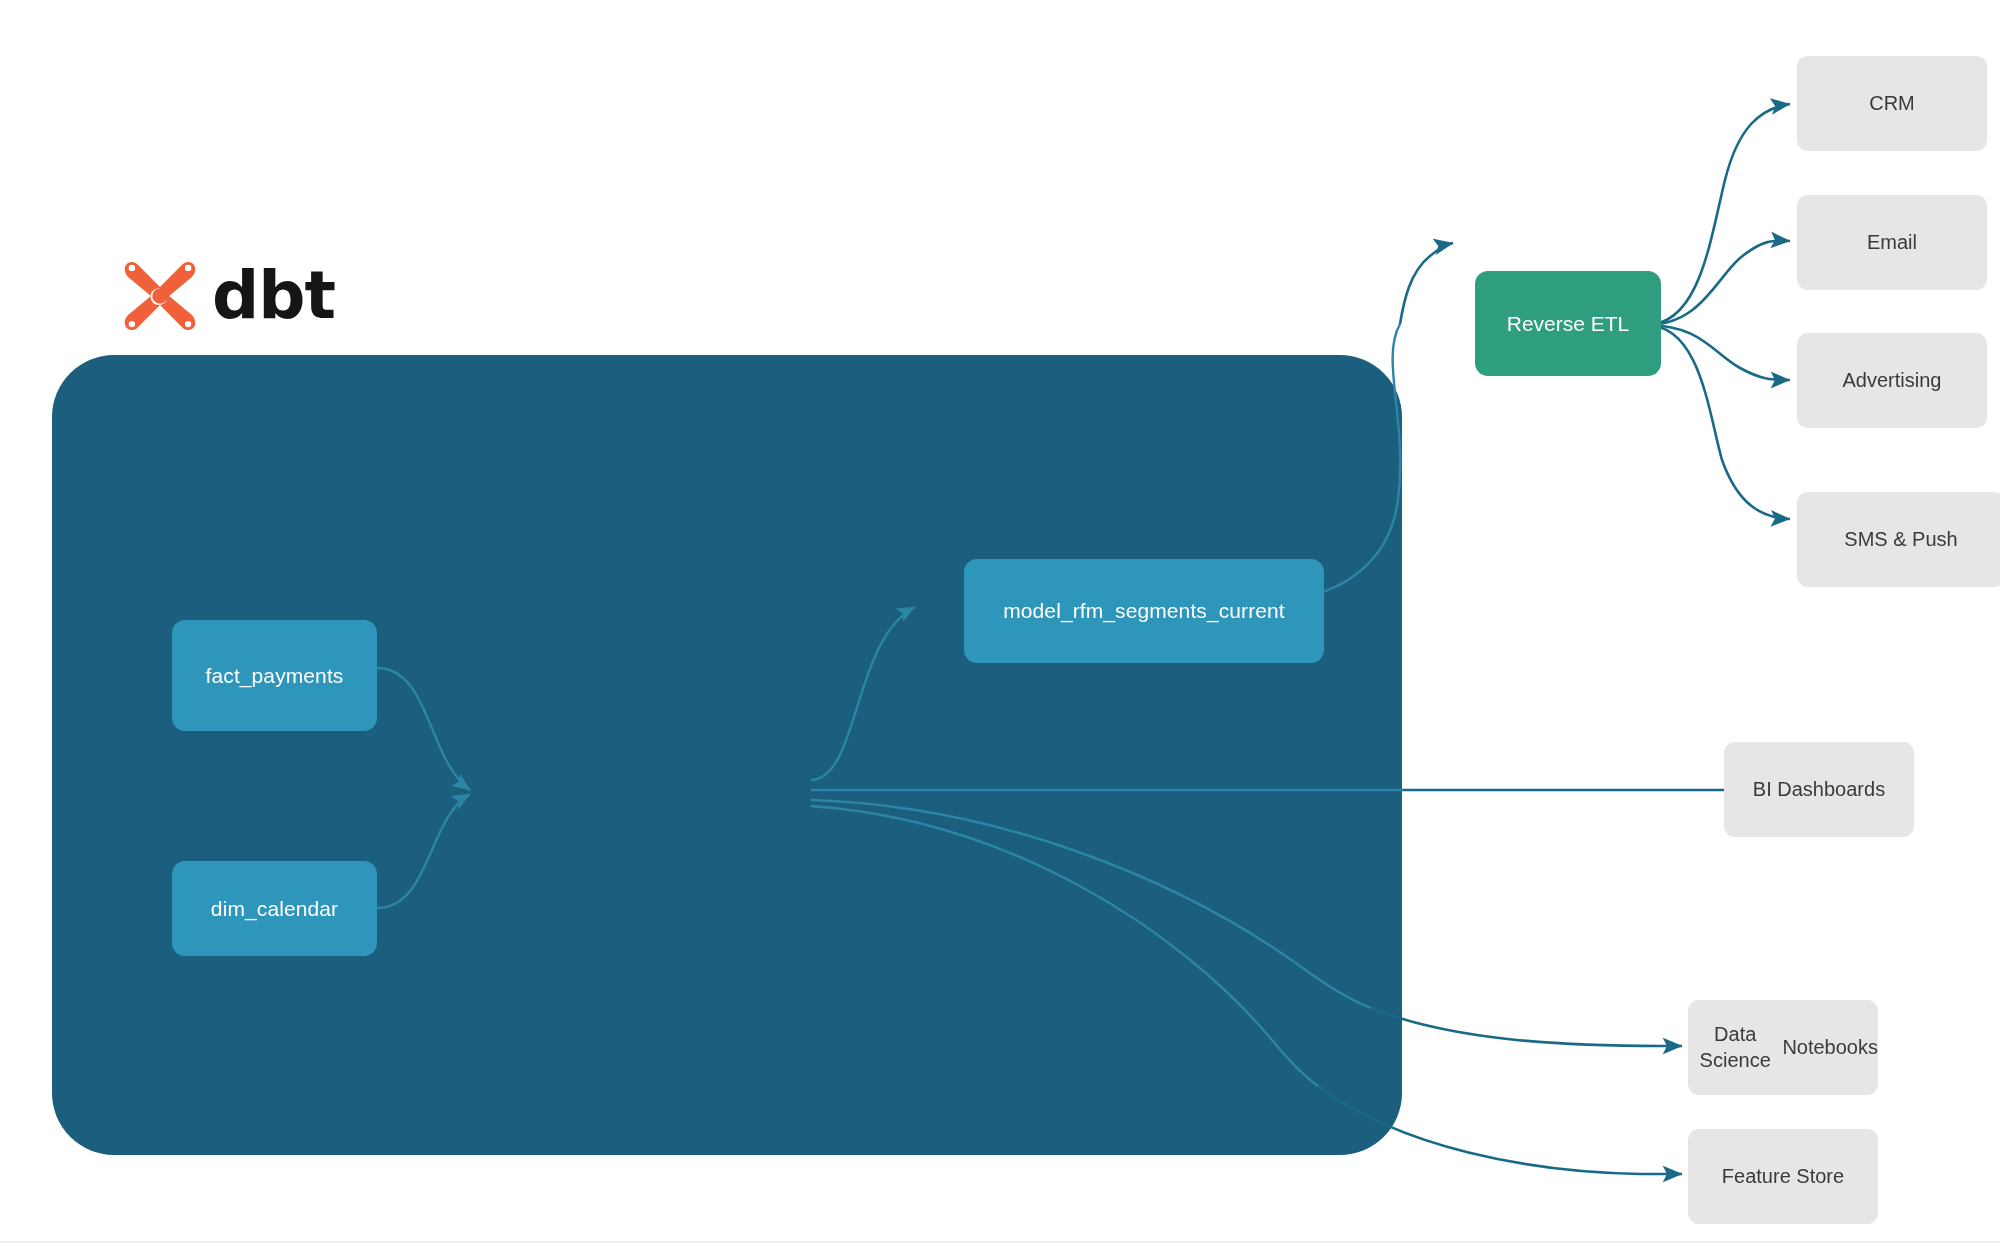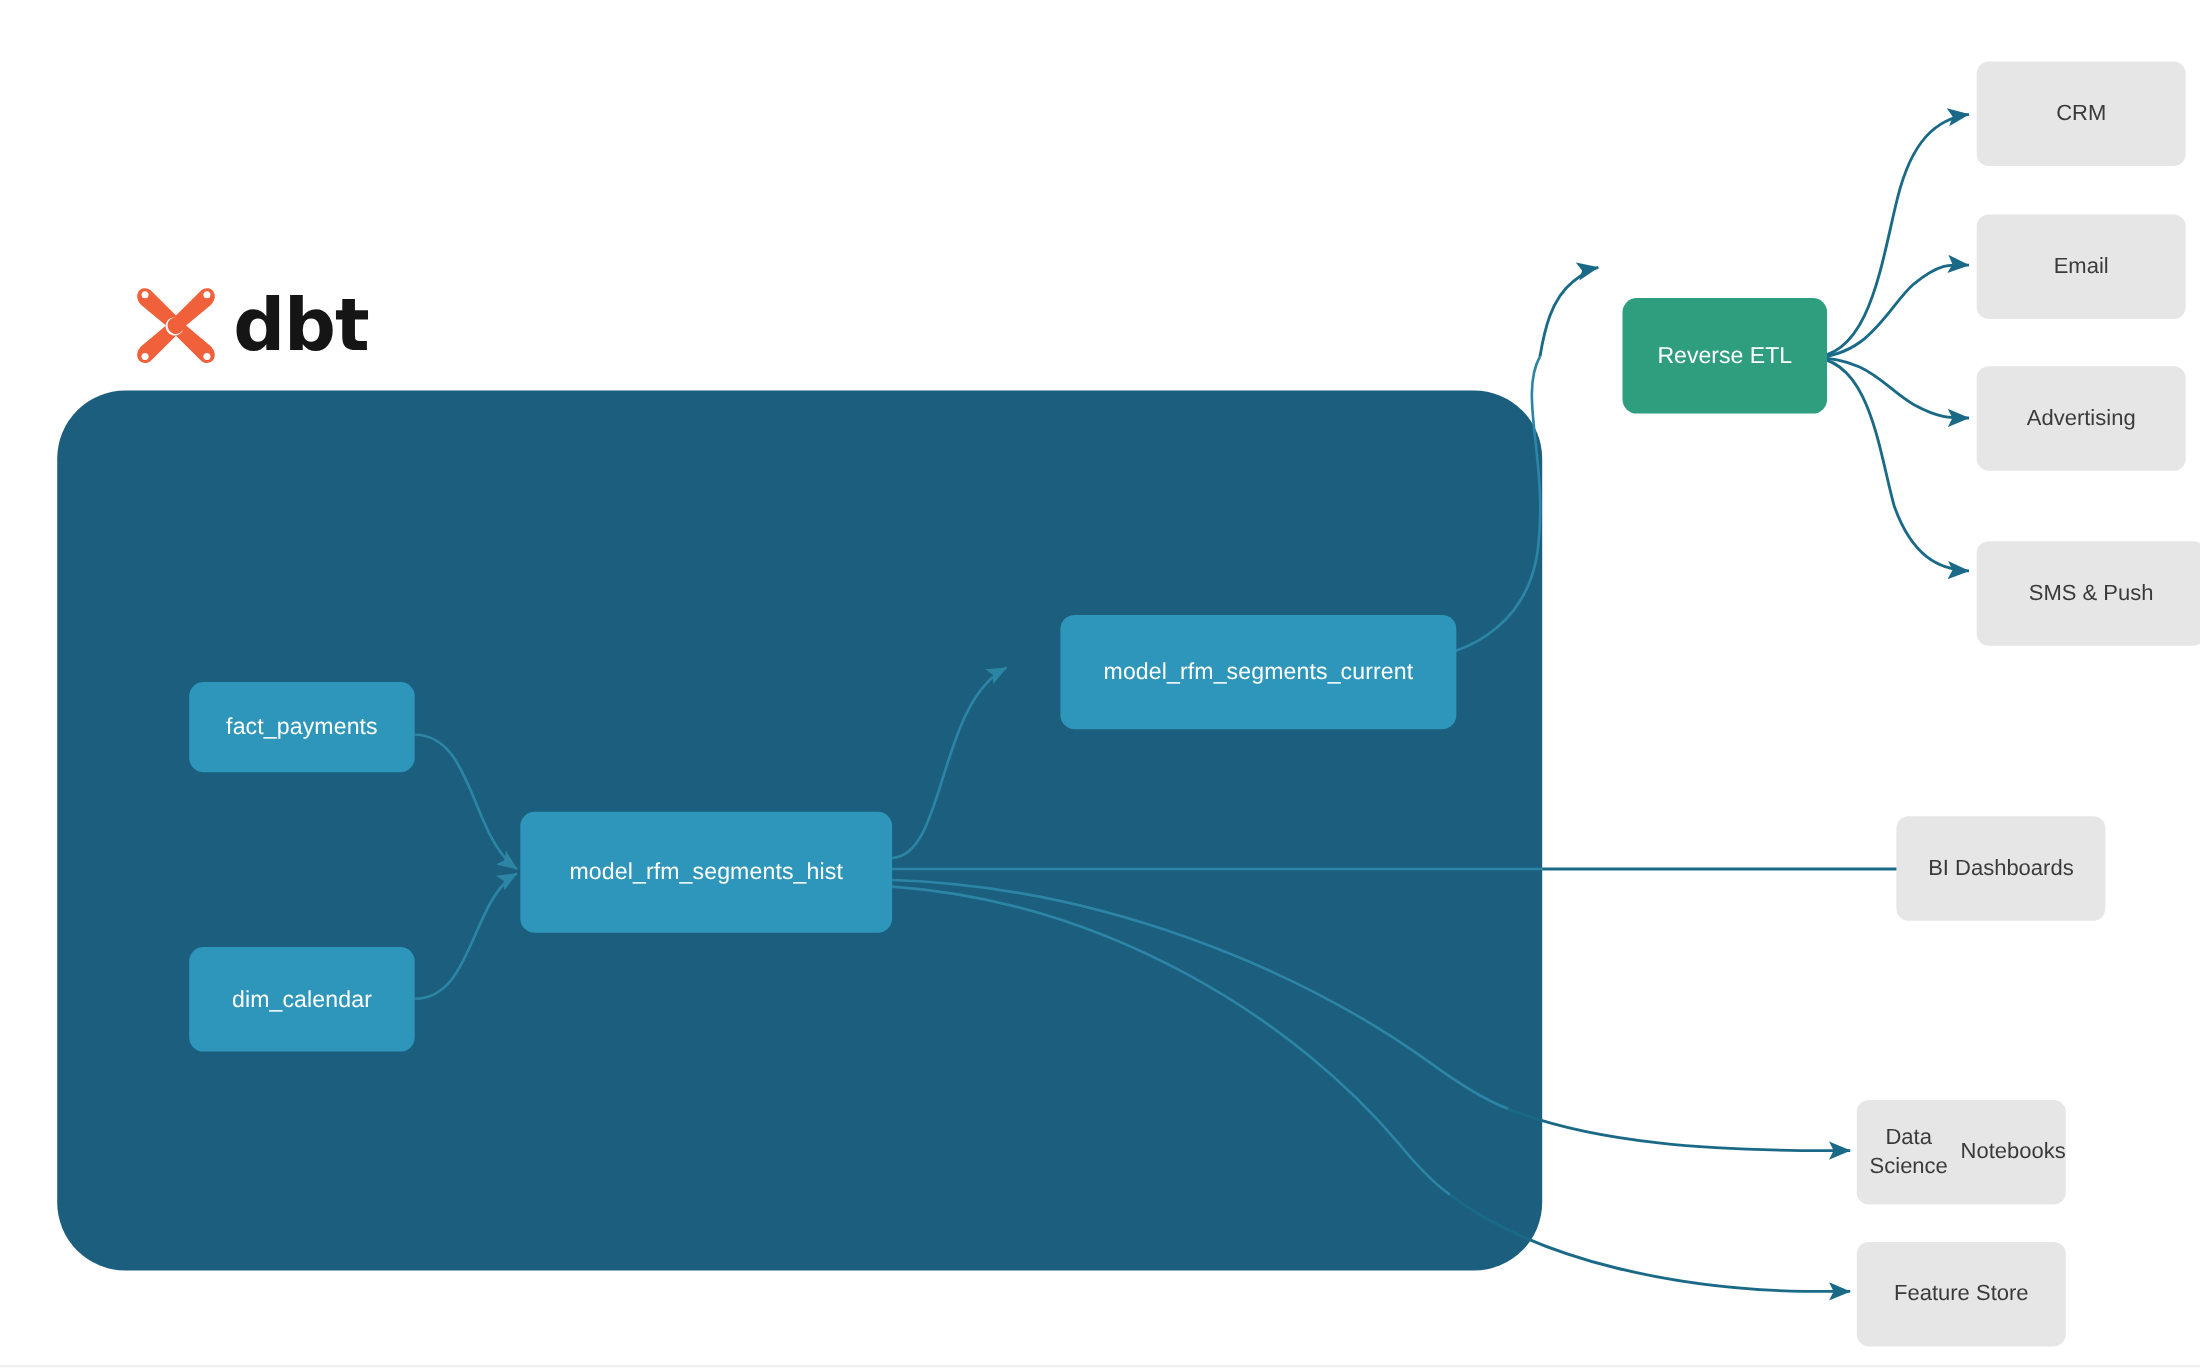--- a/index.html
+++ b/index.html
@@ -145,31 +145,28 @@
       <path d="M50 38 L20 8 C14 3 6 5 4 12 L4 12 C2 19 8 25 8 25 L38 50 L8 75 C8 75 2 81 4 88 C6 95 14 97 20 92 L50 62 L80 92 C86 97 94 95 96 88 C98 81 92 75 92 75 L62 50 L92 25 C92 25 98 19 96 12 C94 5 86 3 80 8 Z" fill="#f0603b"></path>
       <circle cx="13" cy="13" r="4.2" fill="#ffffff"></circle>
       <circle cx="87" cy="13" r="4.2" fill="#ffffff"></circle>
       <circle cx="13" cy="87" r="4.2" fill="#ffffff"></circle>
       <circle cx="87" cy="87" r="4.2" fill="#ffffff"></circle>
       <path d="M50 40 a10 10 0 1 0 9 14 a11 11 0 1 1 -9 -14 Z" fill="#ffffff"></path>
     </svg>
     <span class="brand-word">dbt</span>
   </div>
 
-  <div class="node model-node" style="left:172px; top:620px; width:205px; height:82px;">
+  <div class="node model-node" style="left:172px; top:620px; width:205px; height:111px;">
     <span class="node-label">fact_payments</span>
   </div>
 
   <div class="node model-node" style="left:172px; top:861px; width:205px; height:95px;">
     <span class="node-label">dim_calendar</span>
   </div>
 
-  <div class="node model-node" style="left:473px; top:738px; width:338px; height:110px;">
-    <span class="node-label">model_rfm_segments_hist</span>
-  </div>
 
   <div class="node model-node" style="left:920px; top:559px; width:360px; height:104px;margin-left:44px;">
     <span class="node-label">model_rfm_segments_current</span>
   </div>
 
   <div class="node rev-etl-node" style="left:1458px; top:271px; width:186px; height:105px;">
     <span class="node-label">Reverse ETL</span>
   </div>
 
   <div class="node dest-node" style="left:1797px; top:56px; width:190px; height:95px;">

